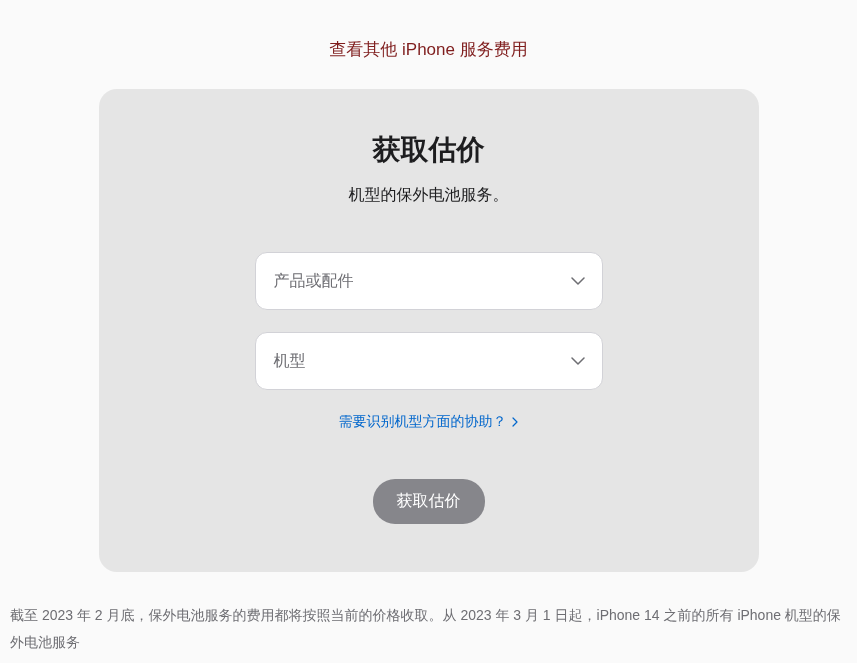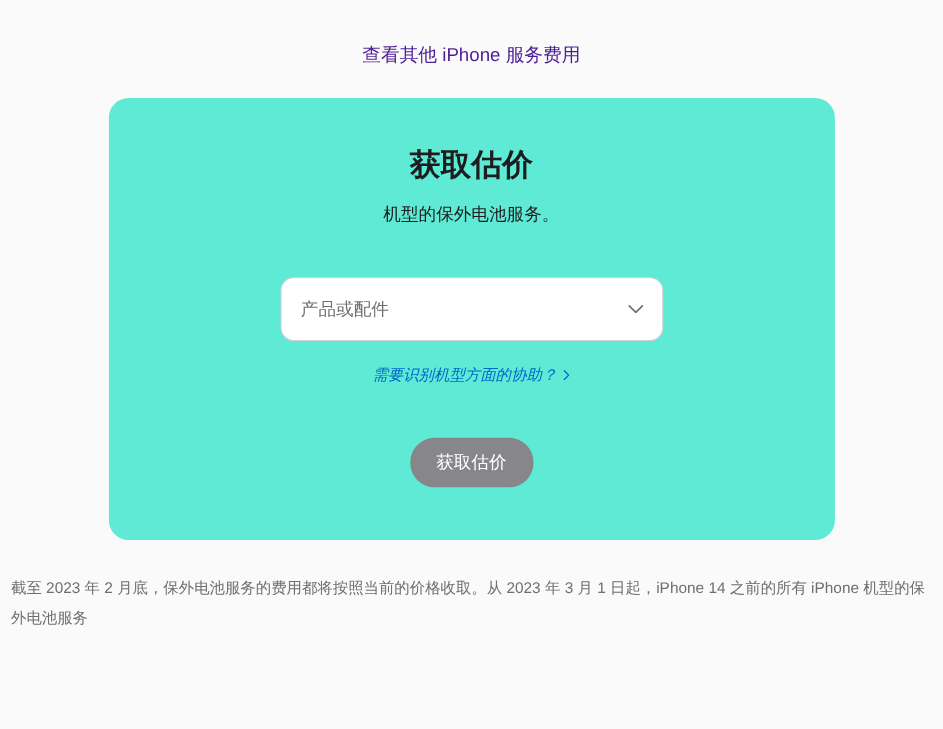--- a/index.html
+++ b/index.html
@@ -12,26 +12,26 @@
       background: #fafafa;
       width: 857px;
       height: 663px;
       overflow: hidden;
     }
     .top-link {
       text-align: center;
       padding: 38px 0 28px;
     }
     .top-link a {
-      color: #4c1d95;
+      color: #7f1d1d;
       text-decoration: none;
       font-size: 17px;
     }
     .card {
-      background: #5eead4;
+      background: #e5e5e5;
       border-radius: 18px;
       width: 660px;
       margin: 0 auto;
       padding: 42px 48px 48px;
       text-align: center;
     }
     .card-title {
       font-size: 28px;
       font-weight: 600;
       color: #1d1d1f;
@@ -69,21 +69,20 @@
       pointer-events: none;
     }
     .chevron svg {
       width: 14px;
       height: 8px;
       display: block;
     }
     .help-link {
       margin-top: 6px;
       margin-bottom: 48px;
-      font-style: italic;
     }
     .help-link a {
       color: #0066cc;
       text-decoration: none;
       font-size: 14px;
     }
     .help-chevron {
       display: inline-block;
       margin-left: 2px;
       vertical-align: middle;
@@ -126,20 +125,30 @@
     <div class="select-field">
       <span>产品或配件</span>
     </div>
     <span class="chevron">
       <svg viewBox="0 0 14 8" fill="none">
           <path d="M1 1L7 7L13 1" stroke="#6e6e73" stroke-width="1.5" stroke-linecap="round" stroke-linejoin="round"></path>
         </svg>
     </span>
   </div>
 
+  <div class="select-wrapper">
+    <div class="select-field">
+      <span>机型</span>
+    </div>
+    <span class="chevron">
+      <svg viewBox="0 0 14 8" fill="none">
+          <path d="M1 1L7 7L13 1" stroke="#6e6e73" stroke-width="1.5" stroke-linecap="round" stroke-linejoin="round"></path>
+        </svg>
+    </span>
+  </div>
 
   <div class="help-link">
     <a href="#">
       <span>需要识别机型方面的协助？</span>
       <span class="help-chevron">
         <svg viewBox="0 0 6 10" fill="none">
             <path d="M1 1L5 5L1 9" stroke="#0066cc" stroke-width="1.2" stroke-linecap="round" stroke-linejoin="round"></path>
           </svg>
       </span>
     </a>

